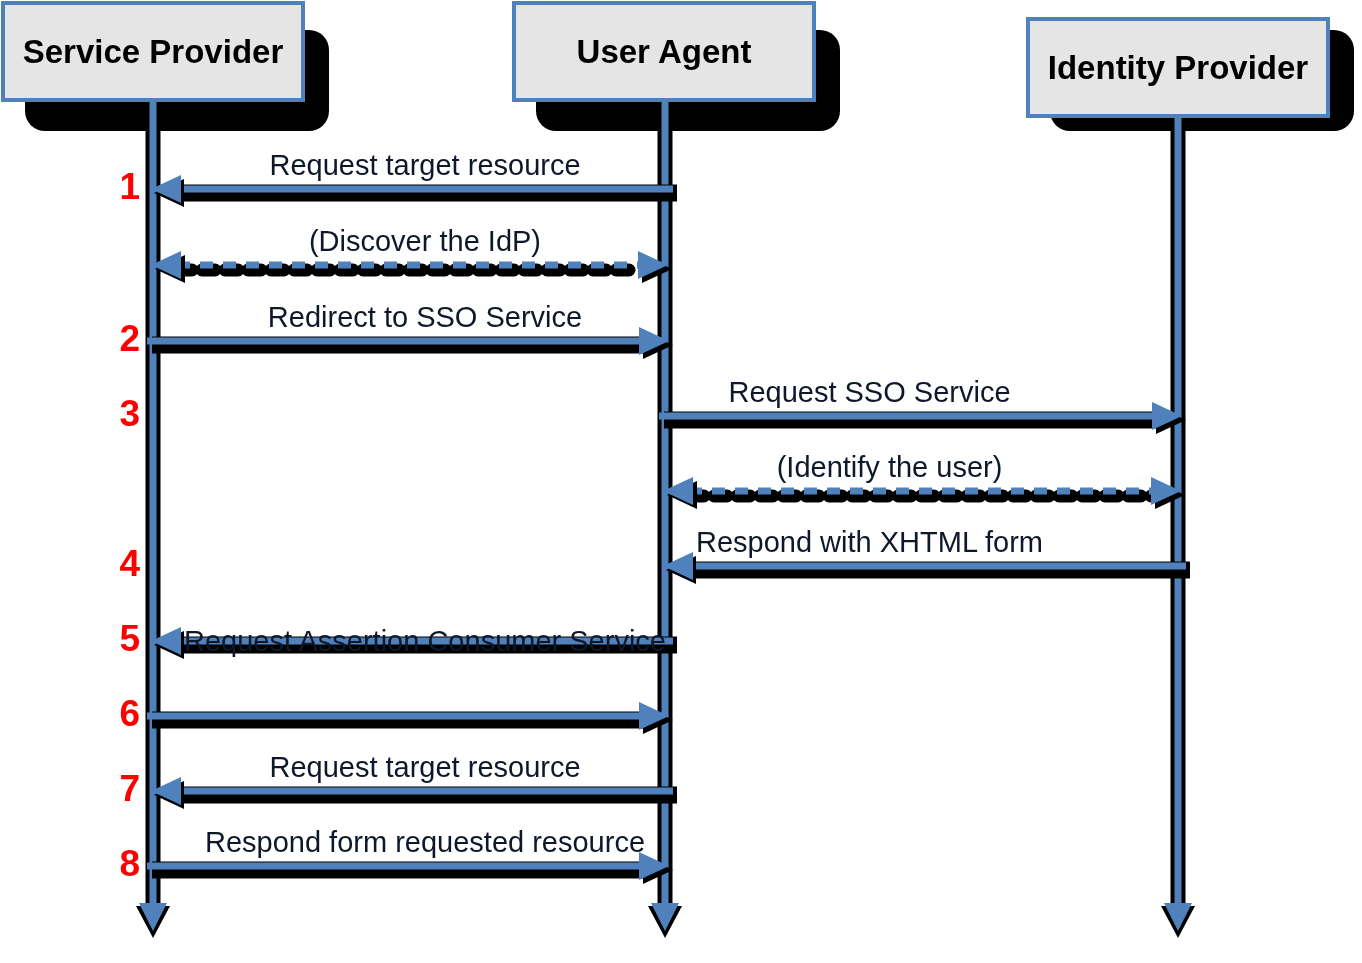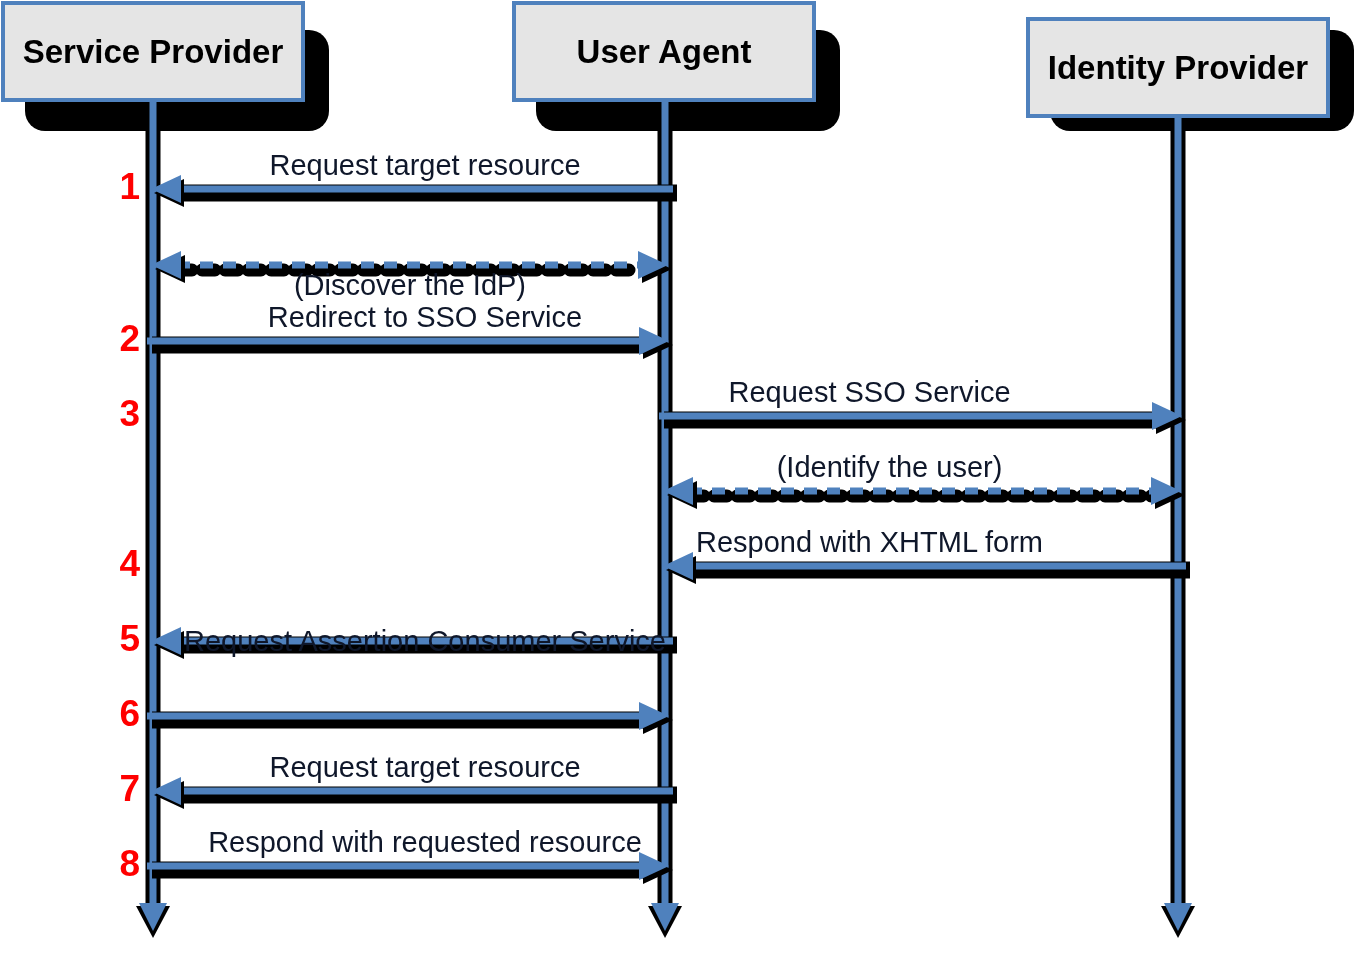--- a/index.html
+++ b/index.html
@@ -100,28 +100,28 @@
   </div>
   <div class="actor-box" style="left:512px;">
     <span>User Agent</span>
   </div>
   <div class="actor-box" style="left:1026px;margin-top:16px;">
     <span>Identity Provider</span>
   </div>
 
 <div class="msg-label" style="left: 45px; top: 148px;">Request target resource</div>
     <div class="step-num" style="top: 166px;">1</div>
-    <div class="msg-label" style="left: 30px; top: 224px; margin-top: 44px;">(Discover the IdP)</div>
+    <div class="msg-label" style="left: 45px; top: 224px;">(Discover the IdP)</div>
     <div class="msg-label" style="left: 45px; top: 300px;">Redirect to SSO Service</div>
     <div class="step-num" style="top: 318px;">2</div>
     <div class="msg-label" style="left: 489.5px; top: 375px;">Request SSO Service</div>
     <div class="step-num" style="top: 393px;">3</div>
     <div class="msg-label" style="left: 509.5px; top: 450px;">(Identify the user)</div>
     <div class="msg-label" style="left: 489.5px; top: 525px;">Respond with XHTML form</div>
     <div class="step-num" style="top: 543px;">4</div>
     <div class="msg-label" style="left: 45px; top: 624px;">Request Assertion Consumer Service</div>
     <div class="step-num" style="top: 618px;">5</div>
     <div class="step-num" style="top: 693px;">6</div>
     <div class="msg-label" style="left: 45px; top: 750px;">Request target resource</div>
     <div class="step-num" style="top: 768px;">7</div>
-    <div class="msg-label" style="left: 45px; top: 825px;">Respond with requested resource</div>
+    <div class="msg-label" style="left: 45px; top: 825px;">Respond form requested resource</div>
     <div class="step-num" style="top: 843px;">8</div>
   </div>
 
 </body></html>

